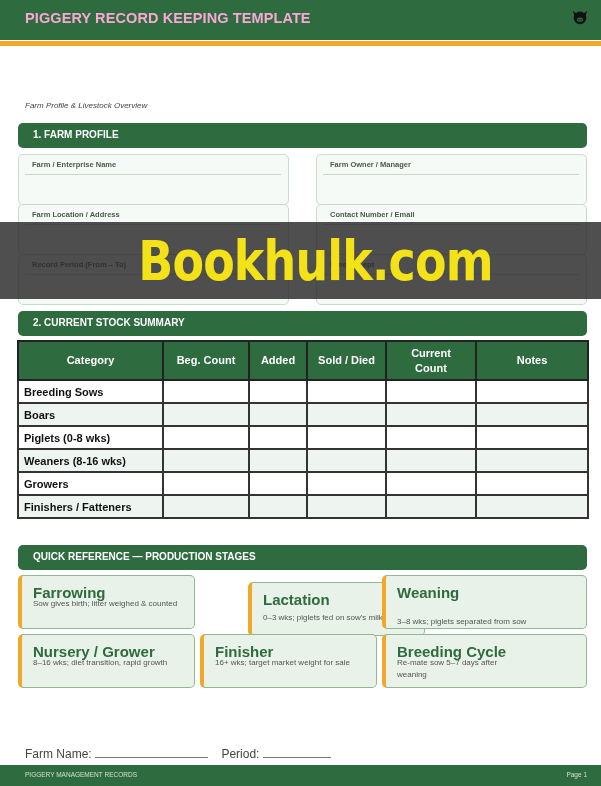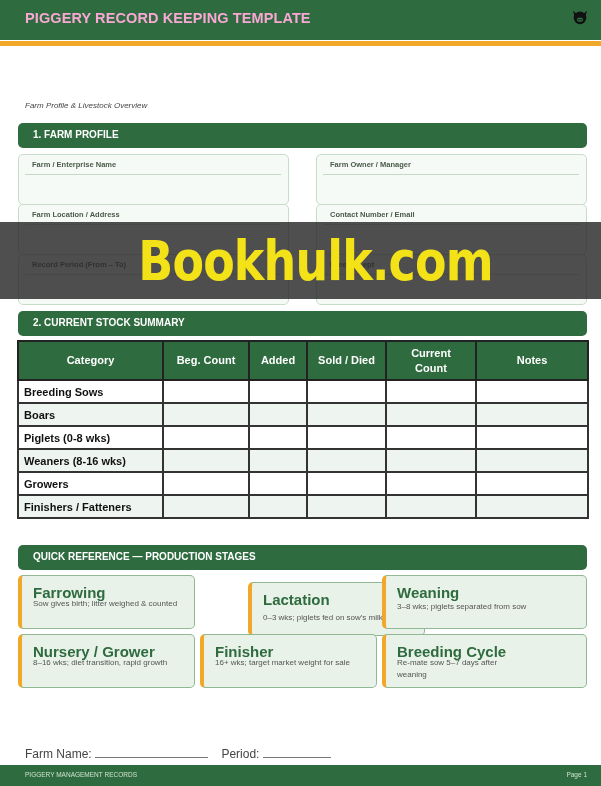--- a/index.html
+++ b/index.html
@@ -170,21 +170,21 @@
 <div class="card" style="left:18px; top:575px;">
   <div class="ctitle">Farrowing</div>
   <div class="cdesc">Sow gives birth; litter weighed &amp; counted</div>
 </div>
 <div class="card" style="left:200px; top:582px;margin-left:48px;">
   <div class="ctitle">Lactation</div>
   <div class="cdesc" style="top:29px;">0–3 wks; piglets fed on sow's milk</div>
 </div>
 <div class="card" style="left:382px; top:575px; width:205px;">
   <div class="ctitle">Weaning</div>
-  <div class="cdesc" style="top:25px; width:185px;">3–8 wks; piglets separated from sow</div>
+  <div class="cdesc" style="top:40px; width:185px;">3–8 wks; piglets separated from sow</div>
 </div>
 <div class="card" style="left:18px; top:634px;">
   <div class="ctitle">Nursery / Grower</div>
   <div class="cdesc">8–16 wks; diet transition, rapid growth</div>
 </div>
 <div class="card" style="left:200px; top:634px;padding-left:32px;">
   <div class="ctitle">Finisher</div>
   <div class="cdesc">16+ wks; target market weight for sale</div>
 </div>
 <div class="card" style="left:382px; top:634px; width:205px;">

